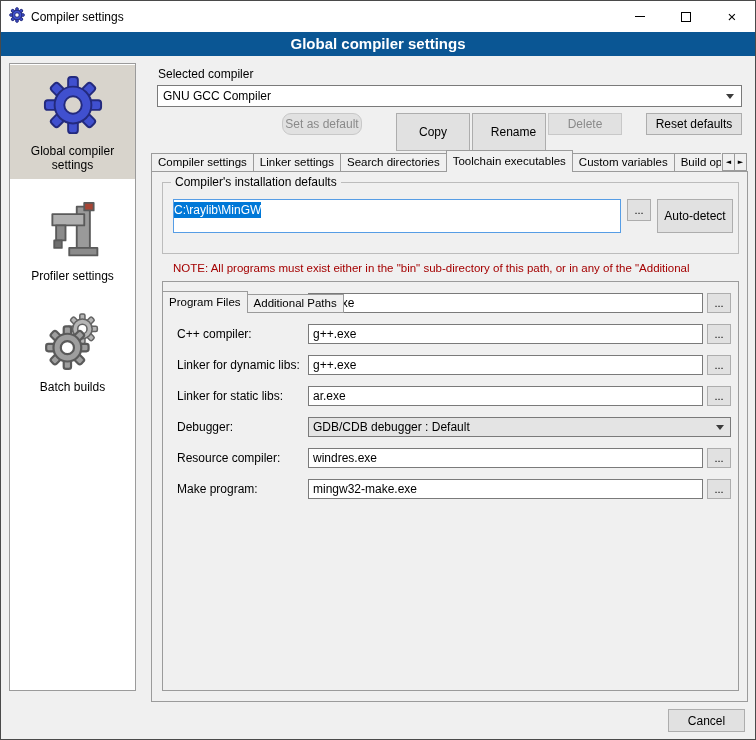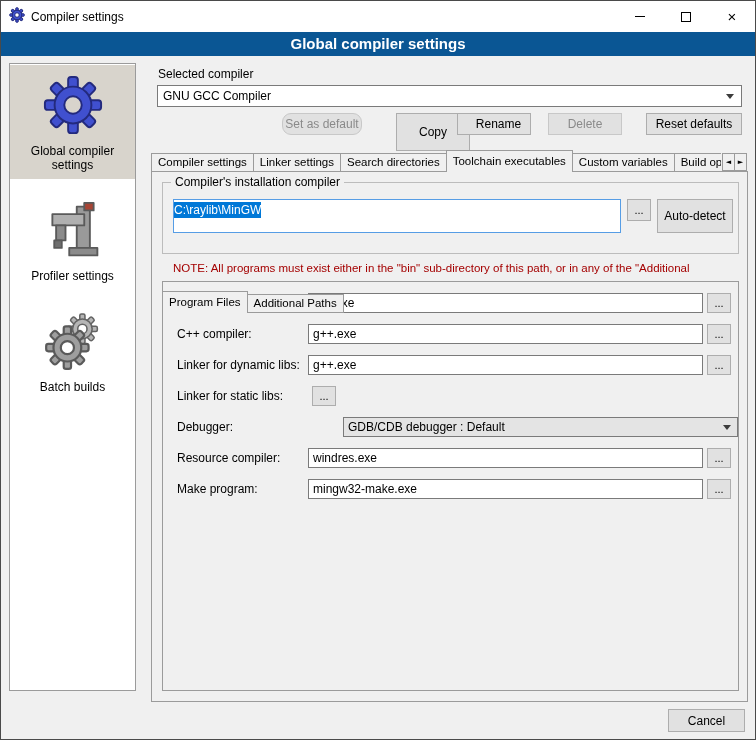--- a/index.html
+++ b/index.html
@@ -28,21 +28,21 @@
   
   .sel-label { position: absolute; left: 157px; top: 66px; font-size: 12px; }
   .combo { border: 1px solid #7a7a7a; background: #fff; display: flex; align-items: center; padding: 0 22px 0 5px; position: relative; font-size: 12px; cursor: pointer; }
   .combo .arrow { position: absolute; right: 7px; top: 50%; margin-top: -2px; width: 0; height: 0; border-left: 4px solid transparent; border-right: 4px solid transparent; border-top: 5px solid #3c3c3c; }
   .compiler-combo { position: absolute; left: 156px; top: 84px; width: 585px; height: 22px; }
 
   .btn { background: #e1e1e1; border: 1px solid #adadad; font-size: 12px; color: #000; cursor: pointer; }
   .btn.disabled { color: #8a8a8a; border-color: #c8c8c8; cursor: default; }
   .btn-setdefault { position: absolute; left: 281px; top: 112px; width: 80px; height: 22px; border-radius: 9px; }
   .btn-copy      { position: absolute; left: 395px; top: 112px; width: 74px; height: 38px; }
-  .btn-rename    { position: absolute; left: 456px; top: 112px; width: 74px; height: 22px; padding-left: 9px; }
+  .btn-rename    { position: absolute; left: 471px; top: 112px; width: 74px; height: 38px; padding-left: 9px; }
   .btn-delete    { position: absolute; left: 547px; top: 112px; width: 74px; height: 22px; }
   .btn-reset     { position: absolute; left: 645px; top: 112px; width: 96px; height: 22px; }
 
   
   .tabstrip { position: absolute; left: 150px; top: 149px; width: 570px; height: 22px; display: flex; align-items: flex-end; overflow: hidden; z-index: 3; }
   .tab { height: 19px; line-height: 17px; padding: 0 6px; background: #f0f0f0; border: 1px solid #9b9b9b; font-size: 11.5px; white-space: nowrap; margin-right: -1px; flex: none; cursor: pointer; }
   .tab.active { height: 22px; line-height: 20px; border-bottom: none; position: relative; z-index: 2; }
   .tab-scroll { position: absolute; left: 721px; top: 152px; display: flex; z-index: 3; }
   .scroll-btn { width: 13px; height: 18px; font-size: 7px; display: flex; align-items: center; justify-content: center; background: #f0f0f0; border: 1px solid #9b9b9b; cursor: pointer; font-family: "DejaVu Sans", sans-serif; padding: 0; }
   .scroll-btn + .scroll-btn { margin-left: -1px; }
@@ -60,21 +60,21 @@
   .note { position: absolute; left: 10px; top: 46px; width: 562px; font-size: 11.5px; color: #a40000; white-space: nowrap; overflow: hidden; margin-top: 33px; }
 
   .inner-tabstrip { position: absolute; left: 10px; top: 88px; height: 22px; display: flex; align-items: flex-end; z-index: 2; margin-top: 31px; }
   .inner-panel { position: absolute; left: 10px; top: 109px; width: 577px; height: 410px; border: 1px solid #9b9b9b; }
 
   .form { padding-top: 11px; display: flex; flex-direction: column; gap: 11px; }
   .form-row { display: flex; align-items: center; height: 20px; padding-left: 14px; }
   .form-label { width: 131px; font-size: 12px; flex: none; white-space: nowrap; overflow: hidden; }
   .field-input { width: 395px; height: 20px; border: 1px solid #7a7a7a; font-size: 12px; padding: 0 4px; background: #fff; }
   .row-browse { width: 24px; height: 20px; margin-left: 4px; font-size: 11px; background: #e1e1e1; border: 1px solid #adadad; cursor: pointer; }
-  .debugger-combo { width: 423px; height: 20px; background: #e4e4e4; border: 1px solid #7a7a7a; font-size: 12px; display: flex; align-items: center; padding: 0 20px 0 4px; position: relative; cursor: pointer; margin-left: 35px; }
+  .debugger-combo { width: 423px; height: 20px; background: #e4e4e4; border: 1px solid #7a7a7a; font-size: 12px; display: flex; align-items: center; padding: 0 20px 0 4px; position: relative; cursor: pointer; }
 
   .btn-ok     { position: absolute; left: 585px; top: 708px; width: 73px; height: 23px; margin-top: 40px; }
   .btn-cancel { position: absolute; left: 667px; top: 708px; width: 77px; height: 23px; }
 </style>
 </head>
 <body>
 
 <div class="window">
 
   <div class="titlebar">
@@ -191,21 +191,21 @@
     <div class="tab">Build options</div>
   </div>
   <div class="tab-scroll">
     <button class="scroll-btn">◄</button>
     <button class="scroll-btn">►</button>
   </div>
 
   <div class="content-panel">
 
     <div class="groupbox">
-      <span class="group-label">Compiler's installation compiler</span>
+      <span class="group-label">Compiler's installation defaults</span>
       <div class="path-box">
         <span class="path-selection">C:\raylib\MinGW</span>
       </div>
       <button class="browse-btn group-browse">...</button>
       <button class="btn autodetect-btn">Auto-detect</button>
       <div class="note">NOTE: All programs must exist either in the "bin" sub-directory of this path, or in any of the "Additional</div>
     </div>
 
     <div class="inner-tabstrip">
       <div class="tab active">Program Files</div>
@@ -228,20 +228,21 @@
         </div>
 
         <div class="form-row">
           <span class="form-label">Linker for dynamic libs:</span>
           <input class="field-input" value="g++.exe" style="">
           <button class="row-browse">...</button>
         </div>
 
         <div class="form-row">
           <span class="form-label">Linker for static libs:</span>
+          <input class="field-input" value="ar.exe" style="">
           <button class="row-browse">...</button>
         </div>
 
         <div class="form-row">
           <span class="form-label">Debugger:</span>
           <div class="debugger-combo">
             <span>GDB/CDB debugger : Default</span>
             <span class="arrow" style="position:absolute; right:6px; top:50%; margin-top:-2px; width:0; height:0; border-left:4px solid transparent; border-right:4px solid transparent; border-top:5px solid #3c3c3c;"></span>
           </div>
         </div>

